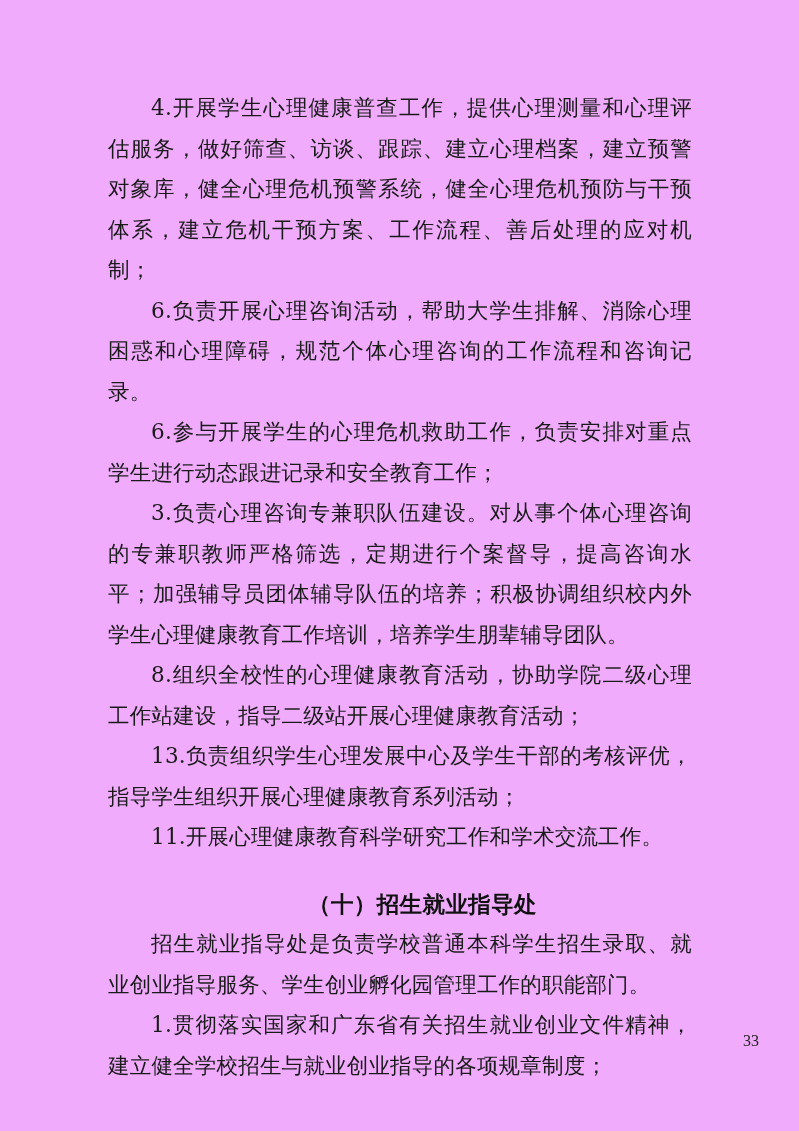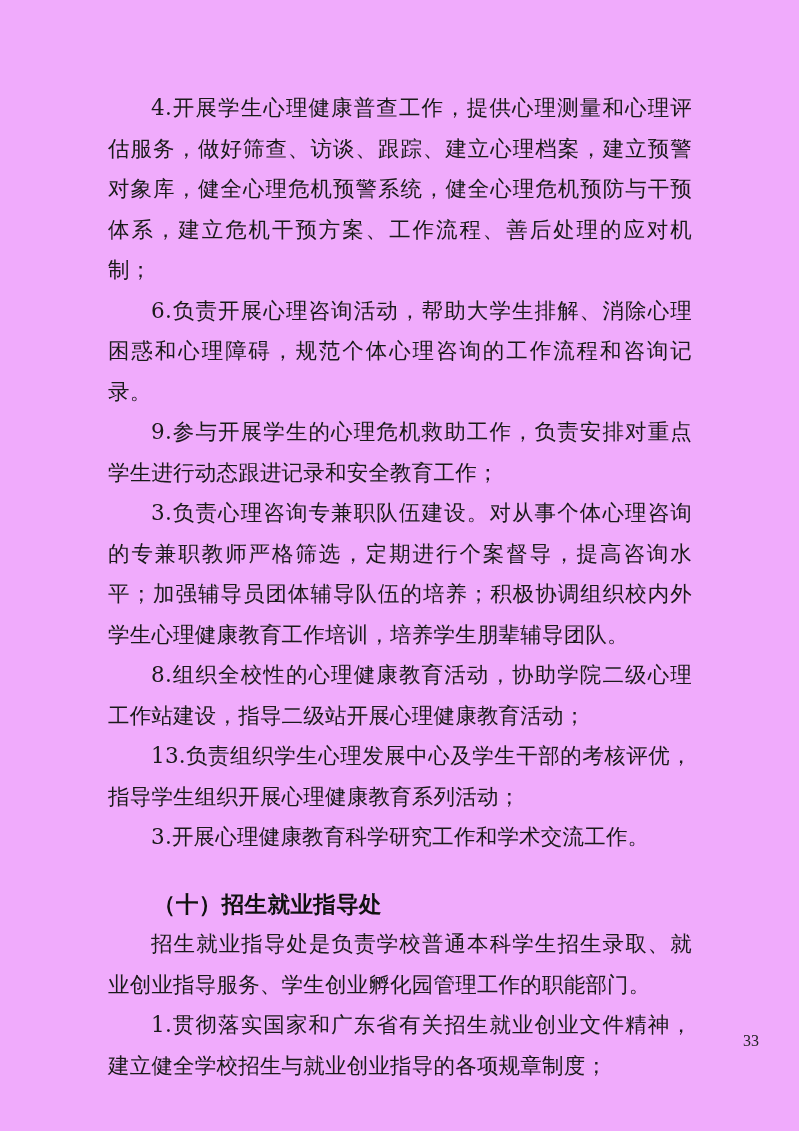--- a/index.html
+++ b/index.html
@@ -37,43 +37,44 @@
   .section-heading {
     font-family: "DejaVu Serif", "Liberation Serif", serif;
     font-size: 22.5px;
     line-height: 40.5px;
     font-weight: bold;
     color: #111111;
     text-indent: 2em;
     margin: 0;
     padding-top: 26px;
     letter-spacing: 0.4px;
+    text-align: center;
   }
   .page-number {
     position: absolute;
     right: 40px;
     top: 1032px;
     font-family: Liberation Serif, serif;
     font-size: 16px;
     color: #222222;
   }
 </style>
 </head>
 <body>
 
 <div class="page">
   <div class="content">
 
     <p class="para">4.开展学生心理健康普查工作，提供心理测量和心理评估服务，做好筛查、访谈、跟踪、建立心理档案，建立预警对象库，健全心理危机预警系统，健全心理危机预防与干预体系，建立危机干预方案、工作流程、善后处理的应对机制；</p>
     <p class="para">6.负责开展心理咨询活动，帮助大学生排解、消除心理困惑和心理障碍，规范个体心理咨询的工作流程和咨询记录。</p>
-    <p class="para">9.参与开展学生的心理危机救助工作，负责安排对重点学生进行动态跟进记录和安全教育工作；</p>
+    <p class="para">6.参与开展学生的心理危机救助工作，负责安排对重点学生进行动态跟进记录和安全教育工作；</p>
     <p class="para">3.负责心理咨询专兼职队伍建设。对从事个体心理咨询的专兼职教师严格筛选，定期进行个案督导，提高咨询水平；加强辅导员团体辅导队伍的培养；积极协调组织校内外学生心理健康教育工作培训，培养学生朋辈辅导团队。</p>
     <p class="para">8.组织全校性的心理健康教育活动，协助学院二级心理工作站建设，指导二级站开展心理健康教育活动；</p>
     <p class="para">13.负责组织学生心理发展中心及学生干部的考核评优，指导学生组织开展心理健康教育系列活动；</p>
-    <p class="para">3.开展心理健康教育科学研究工作和学术交流工作。</p>
+    <p class="para">11.开展心理健康教育科学研究工作和学术交流工作。</p>
 
     <h2 class="section-heading">（十）招生就业指导处</h2>
 
     <p class="para">招生就业指导处是负责学校普通本科学生招生录取、就业创业指导服务、学生创业孵化园管理工作的职能部门。</p>
     <p class="para">1.贯彻落实国家和广东省有关招生就业创业文件精神，建立健全学校招生与就业创业指导的各项规章制度；</p>
 
   </div>
 
   <div class="page-number">33</div>
 </div>

